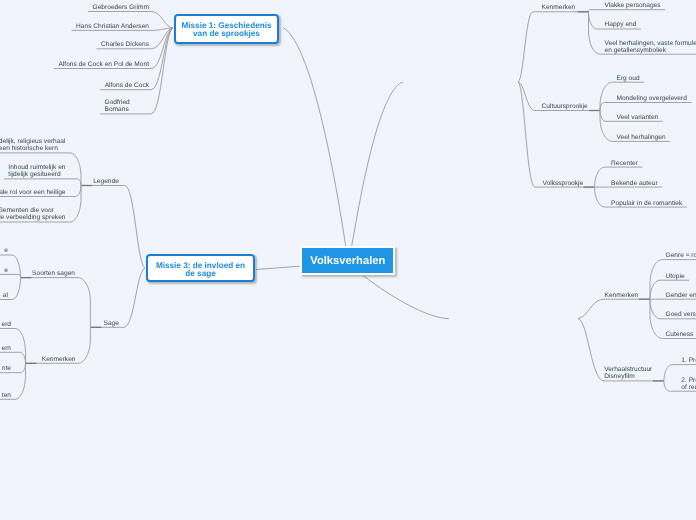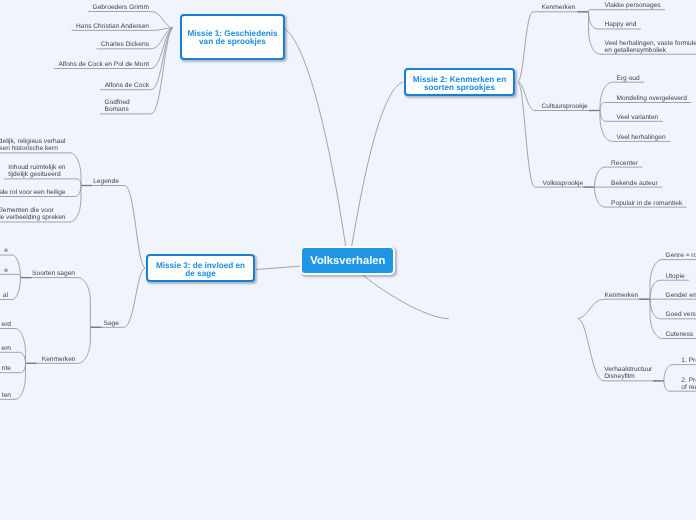--- a/index.html
+++ b/index.html
@@ -6,21 +6,21 @@
   *{-webkit-font-smoothing:antialiased;text-rendering:geometricPrecision;}
   body{width:696px;height:520px;background:#f0f4fd;-webkit-font-smoothing:antialiased;
        font-family:"Liberation Sans",sans-serif;overflow:hidden;position:relative;}
   #stage{position:absolute;left:0;top:0;width:696px;height:520px;}
   svg.links{position:absolute;left:0;top:0;width:696px;height:520px;}
   .mbox{position:absolute;background:#fff;border:2px solid #1a7fd4;border-radius:4px;
         color:#1a8ce8;font-weight:bold;font-size:8.2px;text-align:center;
         display:flex;align-items:center;justify-content:center;
         box-shadow:1.5px 1.5px 2px rgba(90,90,95,.4);box-sizing:border-box;}
   .mbox span{display:block;white-space:pre;line-height:7.9px;position:relative;top:1.5px;}
-  .center-node{position:absolute;background:#1f95e5;border:2px solid #ffffff;border-radius:5px;
+  .center-node{position:absolute;background:#1f95e5;border:2px solid #ffffff;border-radius:0;
         color:#fff;font-weight:bold;font-size:11.2px;text-align:center;
         display:flex;align-items:center;justify-content:center;
         box-shadow:1.5px 1.5px 2px rgba(90,90,95,.4);box-sizing:border-box;}
   .leaf{position:absolute;font-size:6.6px;color:#3d4450;line-height:7.1px;white-space:pre;display:inline-block;}
 </style>
 </head>
 <body>
 
 <div id="stage">
   <svg class="links" viewBox="0 0 696 520">
@@ -79,27 +79,23 @@
         <path d="M 701.71875 259.6 L 662.5 259.6 C 655.59625 259.6 650 270.3448 650 283.6 L 650 299.2"></path>
         <path d="M 689.0625 280.2 L 659.88 280.2 C 654.423276 280.2 650 288.7063 650 299.2 L 650 299.2"></path>
         <path d="M 701.171875 299.2 L 650 299.2"></path>
         <path d="M 704.09375 318.8 L 660.192 318.8 C 654.5629584 318.8 650 310.02508 650 299.2 L 650 299.2"></path>
         <path d="M 697.859375 338.5 L 662.5 338.5 C 655.59625 338.5 650 327.7552 650 314.5 L 650 299.2"></path>
         <path d="M 703.39375 364.6 L 672.376 364.6 C 667.6947052 364.6 663.9 371.89751 663.9 380.9 L 663.9 380.9"></path>
         <path d="M 703.39375 391.2 L 669.256 391.2 C 666.2978812 391.2 663.9 386.58869 663.9 380.9 L 663.9 380.9"></path>
       </g>
   </svg>
   <div class="center-node" style="left:300.3px;top:246.2px;width:95px;height:29.3px">Volksverhalen</div>
-  <div class="mbox" id="box-m1" style="left:180px;top:13.5px;width:105px;height:46px">
+  <div class="mbox" id="box-m1" style="left:174px;top:13.5px;width:105px;height:30px">
       <span>Missie 1: Geschiedenis
 van de sprookjes</span>
-    </div>
-  <div class="mbox" id="box-m2" style="left:404px;top:68px;width:111px;height:28px">
-      <span>Missie 2: Kenmerken en
-soorten sprookjes</span>
     </div>
   <div class="mbox" id="box-m3" style="left:146px;top:254px;width:109px;height:28px">
       <span>Missie 3: de invloed en
 de sage</span>
     </div>
   <div class="leaf" id="lf0" style="top:3.9px;right:547px;text-align:left;">Gebroeders Grimm</div>
   <div class="leaf" id="lf1" style="top:22.8px;right:547px;text-align:left;">Hans Christian Andersen</div>
   <div class="leaf" id="lf2" style="top:41.2px;right:547px;text-align:left;">Charles Dickens</div>
   <div class="leaf" id="lf3" style="top:60.9px;right:547px;text-align:left;">Alfons de Cock en Pol de Mont</div>
   <div class="leaf" id="lf4" style="top:82.1px;right:547px;text-align:left;">Alfons de Cock</div>

